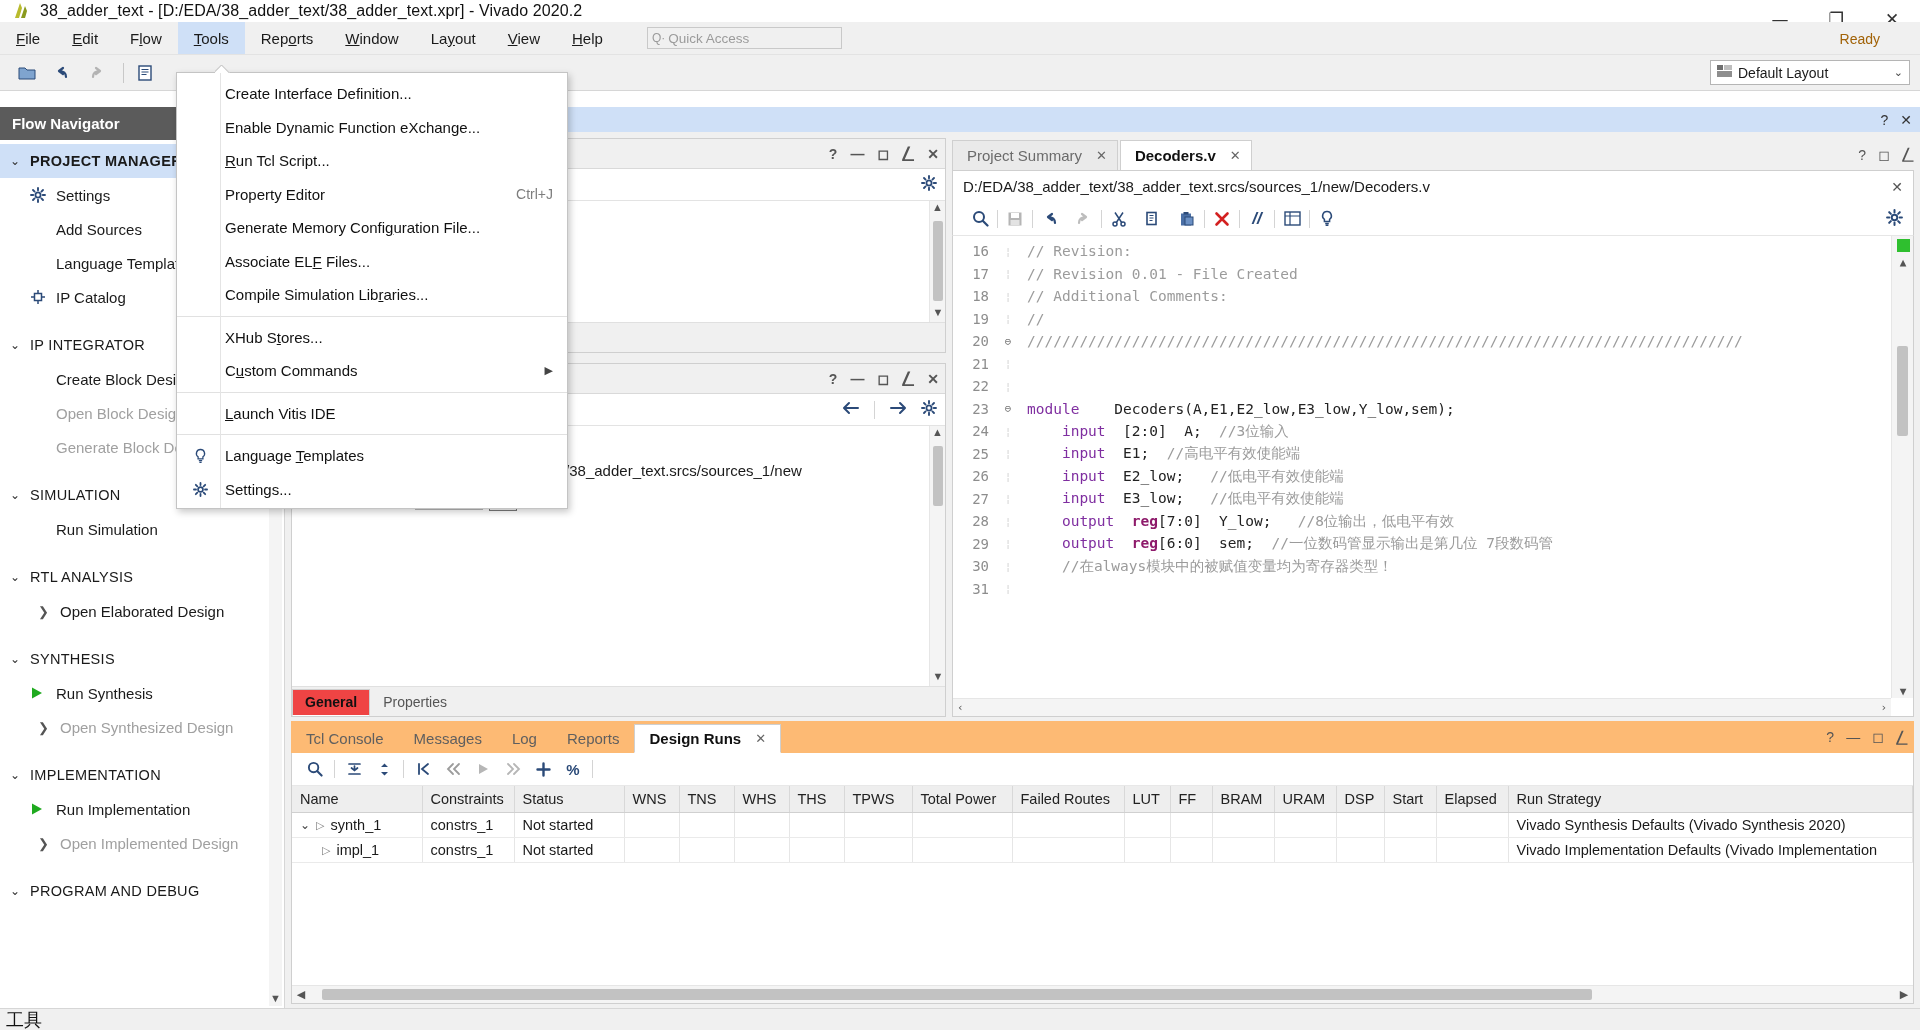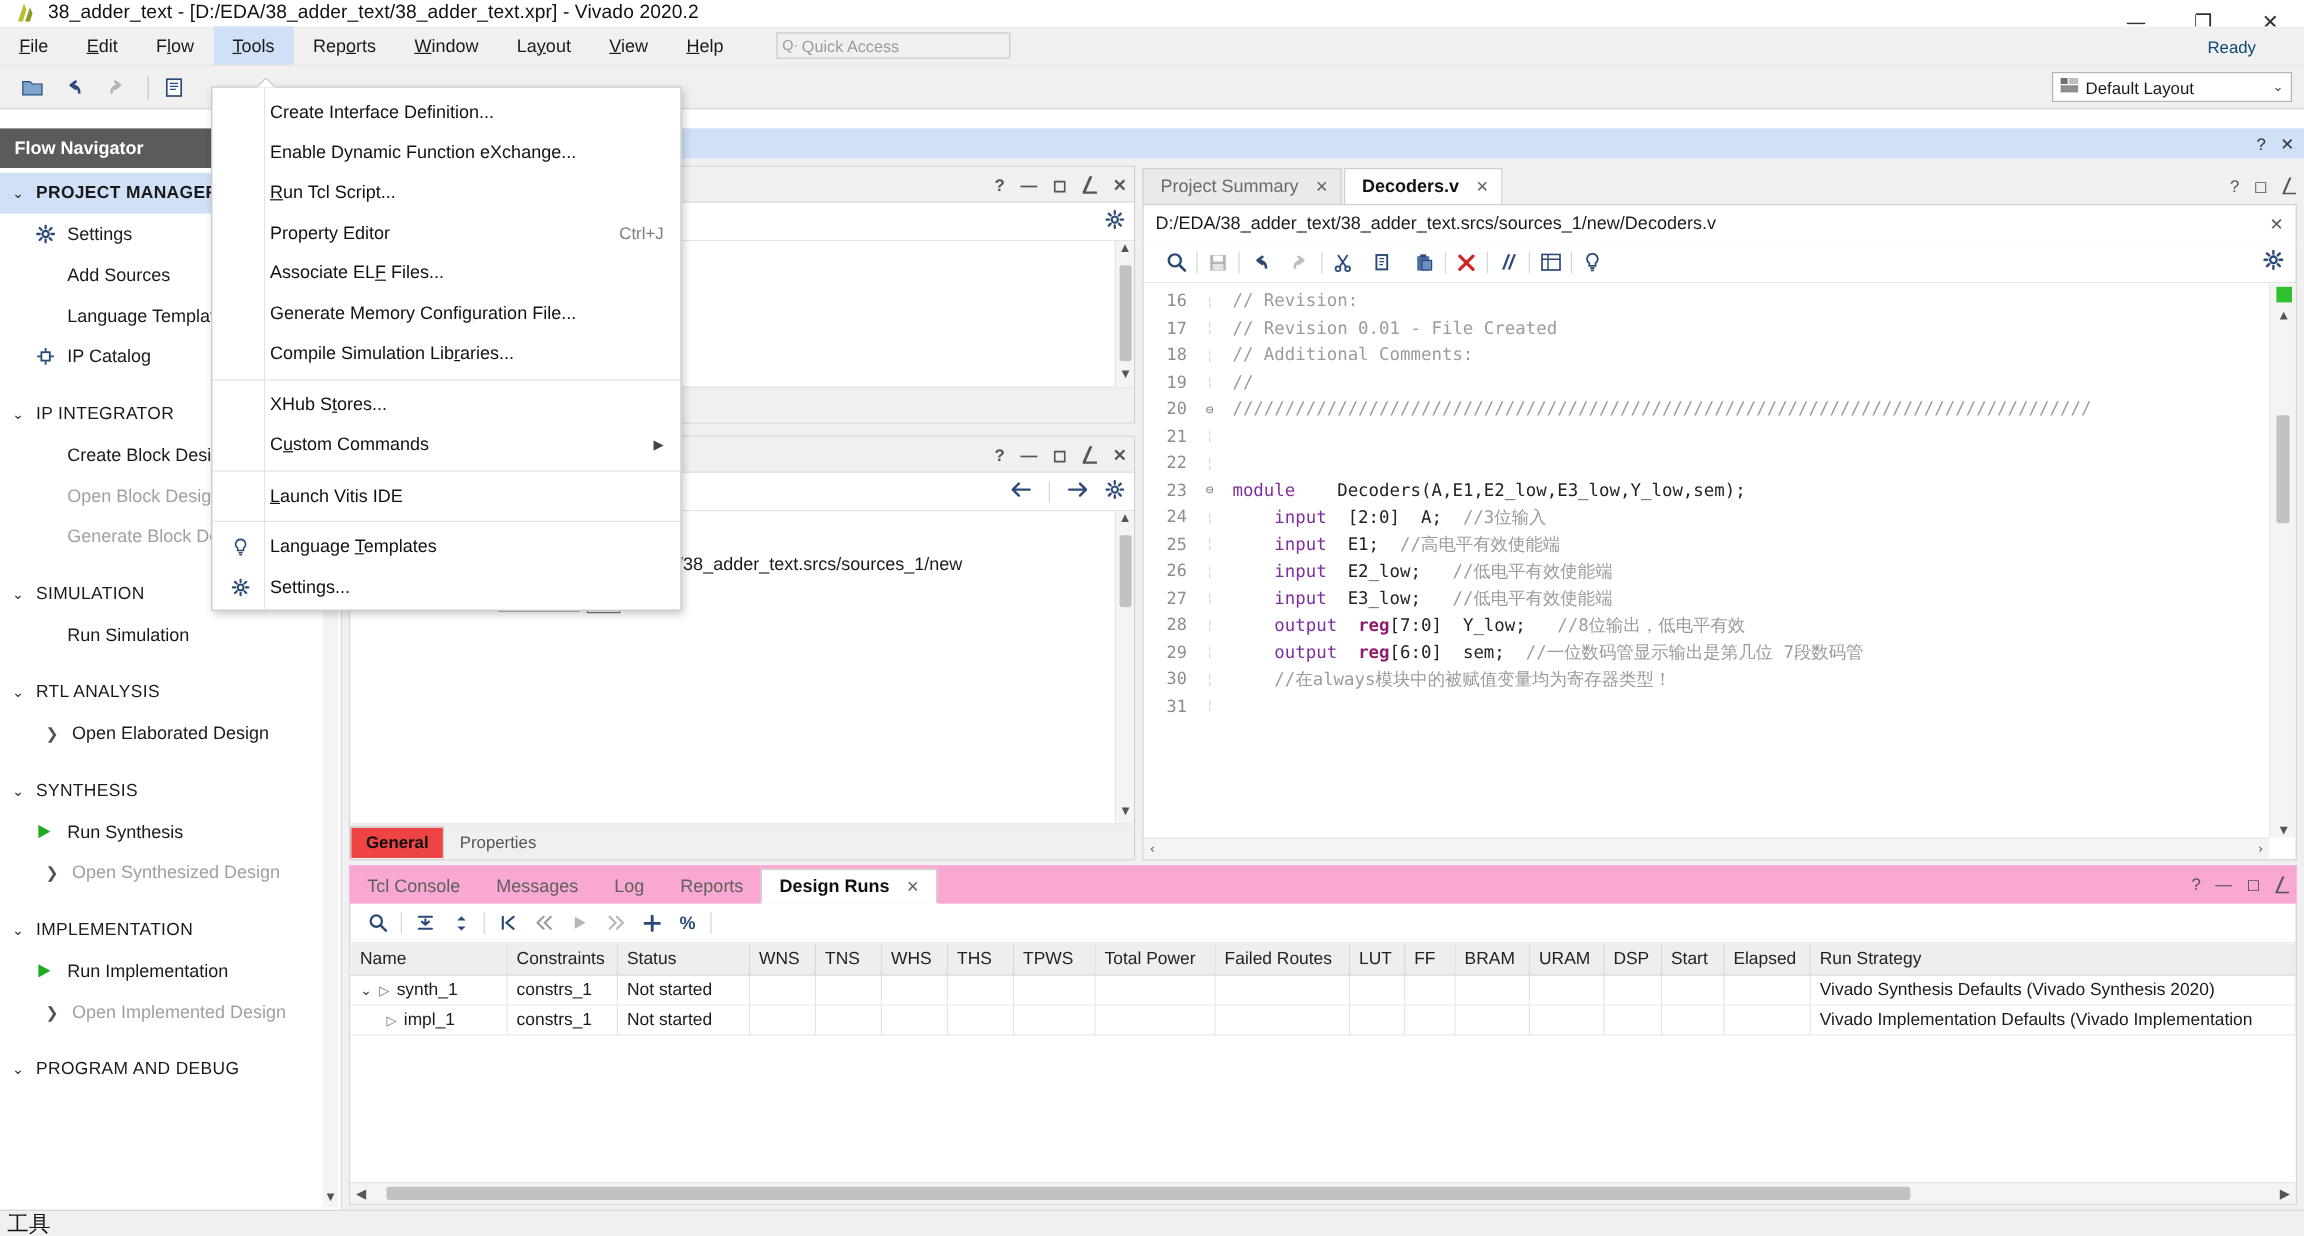--- a/index.html
+++ b/index.html
@@ -35,21 +35,21 @@
     cursor:default; position:relative;
   }
   .menu-item.active { background:#cfe0f7; }
   .menu-item u { text-decoration:underline; }
   .quickaccess {
     margin-left:28px; align-self:center; width:195px; height:22px;
     border:1px solid #c9c9c9; background:#f0f0f0; color:#9b9b9b;
     font-size:13.5px; display:flex; align-items:center; padding-left:4px;
   }
   .qa-icon { font-size:12px; margin-right:3px; color:#9b9b9b; }
-  .ready-label { position:absolute; right:40px; top:9px; font-size:14px; color:#0c4a6e;padding-left:48px; }
+  .ready-label { position:absolute; right:40px; top:9px; font-size:14px; color:#a16207;padding-left:48px; }
 
   
   .toolbar {
     height:36px; background:#f0f0f0; border-bottom:1px solid #d6d6d6;
     display:flex; align-items:center; padding-left:12px; position:relative;
   }
   .tb-btn { width:30px; height:26px; display:flex; align-items:center; justify-content:center; margin-right:5px; }
   .tb-sep { width:1px; height:20px; background:#c8c8c8; margin:0 6px; }
   .layout-select {
     position:absolute; right:10px; top:5px; width:200px; height:25px;
@@ -176,21 +176,21 @@
   .c-txt { color:#222; }
   .code-vscroll { position:absolute; right:0; top:0; bottom:18px; width:22px; background:#f4f4f4; border-left:1px solid #e6e6e6;}
   .code-vscroll .mark { position:absolute; right:3px; top:3px; width:13px; height:13px; background:#2fbf2f;}
   .code-vscroll .th { position:absolute; left:5px; top:110px; width:11px; height:90px; background:#c2c2c2; border-radius:2px;}
   .code-vscroll .up,.code-vscroll .dn{ position:absolute; width:22px; text-align:center; font-size:11px; color:#555;}
   .code-vscroll .up { top:20px;} .code-vscroll .dn { bottom:0;}
   .code-hscroll { position:absolute; left:0; right:22px; bottom:0; height:18px; background:#f4f4f4; border-top:1px solid #e6e6e6; display:flex; align-items:center; justify-content:space-between; padding:0 4px; font-size:11px; color:#555;}
 
   
   .lower { flex:1; padding:4px 6px 4px 6px; display:flex; flex-direction:column; min-height:0;}
-  .cons-tabs { height:32px; display:flex; align-items:flex-end; background:#f9a8d4; position:relative;}
+  .cons-tabs { height:32px; display:flex; align-items:flex-end; background:#fdba74; position:relative;}
   .cons-tab { padding:5px 14px; font-size:15px; color:#5f5f5f; border:1px solid transparent;}
   .cons-tab.on { background:#fff; color:#111; font-weight:bold; border:1px solid #cfcfcf; border-bottom-color:#fff; display:flex; gap:14px; align-items:center;}
   .cons-tab.on .x { font-weight:normal; color:#666; font-size:13px;}
   .cons-tabs .ct-right { position:absolute; right:6px; bottom:7px; display:flex; gap:12px; color:#555; font-size:14px;}
   .cons-body { flex:1; background:#fff; border:1px solid #cfcfcf; border-top:none; display:flex; flex-direction:column; min-height:0;}
   .cons-toolbar { height:33px; display:flex; align-items:center; padding:0 8px; border-bottom:1px solid #e8e8e8;}
   .ct-btn { width:30px; height:25px; display:flex; align-items:center; justify-content:center; color:#2b4a78;}
   .ct-btn.dim { color:#b6b6b6; }
   .ct-sep { width:1px; height:18px; background:#d4d4d4; margin:0 4px;}
   table.runs { border-collapse:collapse; width:100%; font-size:14.5px; table-layout:fixed;}
@@ -875,24 +875,24 @@
           <span>Enable Dynamic Function eXchange...</span>
         </div>
         <div class="dd-item">
           <span><span class="u">R</span>un Tcl Script...</span>
         </div>
         <div class="dd-item">
           <span>Property Editor</span>
           <span class="acc">Ctrl+J</span>
         </div>
         <div class="dd-item">
+          <span>Generate Memory Confi<span class="u">g</span>uration File...</span>
+        </div>
+        <div class="dd-item">
           <span>Associate EL<span class="u">F</span> Files...</span>
-        </div>
-        <div class="dd-item">
-          <span>Generate Memory Confi<span class="u">g</span>uration File...</span>
         </div>
         <div class="dd-item">
           <span>Compile Simulation Lib<span class="u">r</span>aries...</span>
         </div>
         <div class="dd-sep"></div>
         <div class="dd-item">
           <span>XHub S<span class="u">t</span>ores...</span>
         </div>
         <div class="dd-item">
           <span>C<span class="u">u</span>stom Commands</span>

